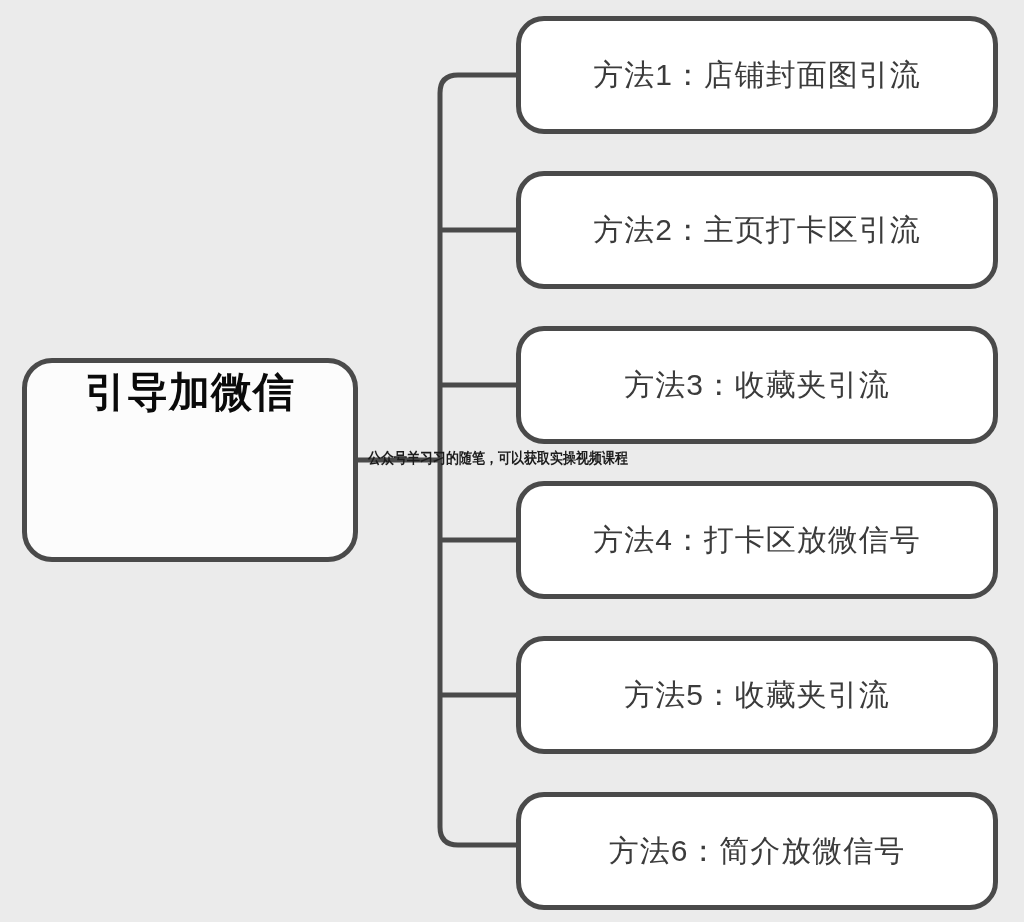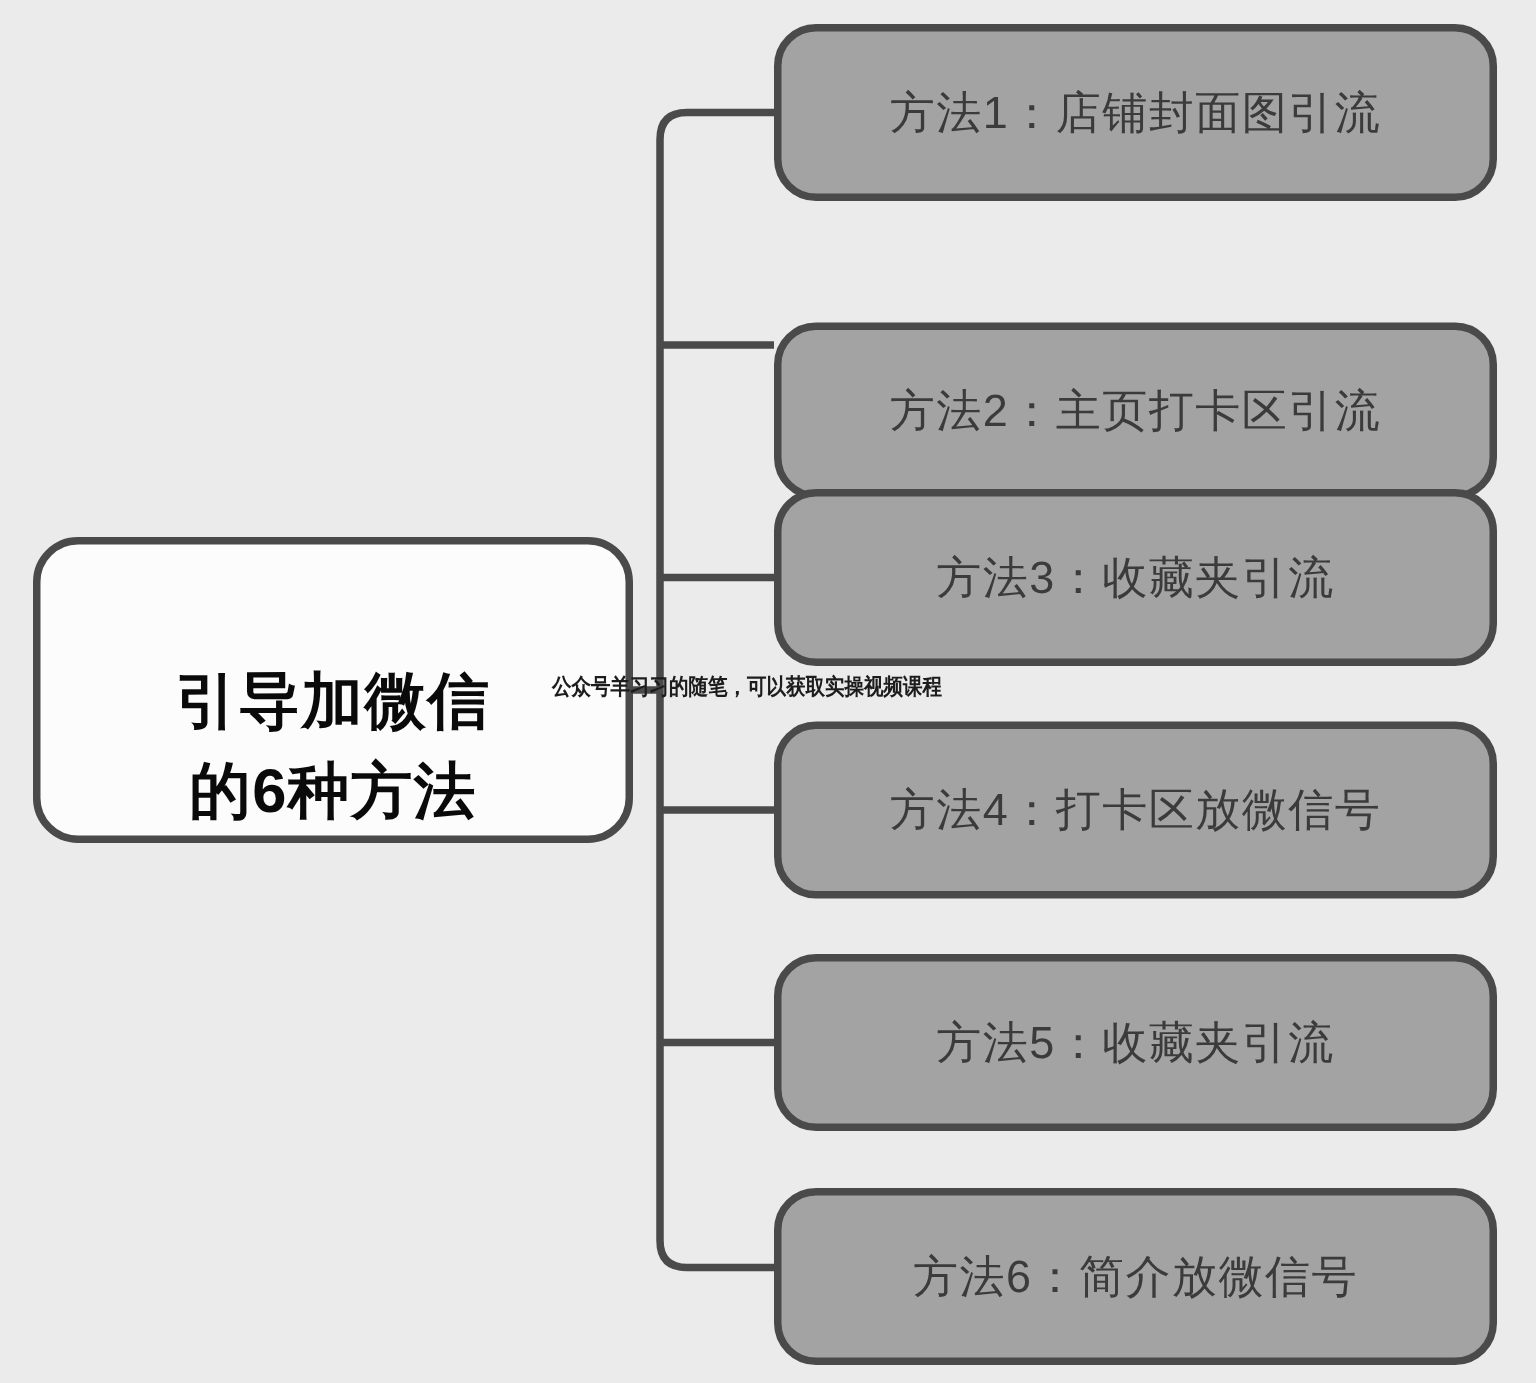--- a/index.html
+++ b/index.html
@@ -29,28 +29,28 @@
     width: 1024px;
     height: 922px;
     z-index: 1;
   }
 
   
   .root-node {
     position: absolute;
     left: 22px;
     top: 358px;
-    width: 400px;
+    width: 336px;
     height: 204px;
     box-sizing: border-box;
     background: #fcfcfc;
     border: 5px solid #4a4a4a;
     border-radius: 30px;
     display: flex;
-    align-items: flex-end;
+    align-items: flex-start;
     justify-content: center;
     z-index: 2;
   }
   .root-label {
     font-size: 41px;
     font-weight: bold;
     color: #0a0a0a;
     line-height: 1.45;
     text-align: center;
     letter-spacing: 1px;
@@ -59,37 +59,37 @@
     display: block;
   }
 
   
   .method-node {
     position: absolute;
     left: 516px;
     width: 482px;
     height: 118px;
     box-sizing: border-box;
-    background: #a3a3a3;
+    background: #ffffff;
     border: 5px solid #4a4a4a;
     border-radius: 28px;
     display: flex;
     align-items: center;
     justify-content: center;
     z-index: 2;
   }
   .method-label {
     font-size: 30px;
     color: #3b3b3b;
     letter-spacing: 1px;
     white-space: nowrap;
   }
 
   .m1 { top: 16px; }
-  .m2 { top: 171px; margin-top: 44px; }
+  .m2 { top: 171px; }
   .m3 { top: 326px; text-align: right; }
   .m4 { top: 481px; justify-content: center; }
   .m5 { top: 636px; }
   .m6 { top: 792px; }
 
   
   .watermark {
     position: absolute;
     left: 368px;
     top: 448px;
@@ -116,21 +116,20 @@
 
     <path d="M 440 230 L 516 230" fill="none" stroke="#4a4a4a" stroke-width="5"></path>
     <path d="M 440 385 L 516 385" fill="none" stroke="#4a4a4a" stroke-width="5"></path>
     <path d="M 440 540 L 516 540" fill="none" stroke="#4a4a4a" stroke-width="5"></path>
     <path d="M 440 695 L 516 695" fill="none" stroke="#4a4a4a" stroke-width="5"></path>
   </svg>
 
   <div class="root-node">
     <div class="root-label">
       <span class="line">引导加微信</span>
-      <span class="line">的6种方法</span>
     </div>
   </div>
 
   <div class="method-node m1">
     <span class="method-label">方法1：店铺封面图引流</span>
   </div>
   <div class="method-node m2">
     <span class="method-label">方法2：主页打卡区引流</span>
   </div>
   <div class="method-node m3">

